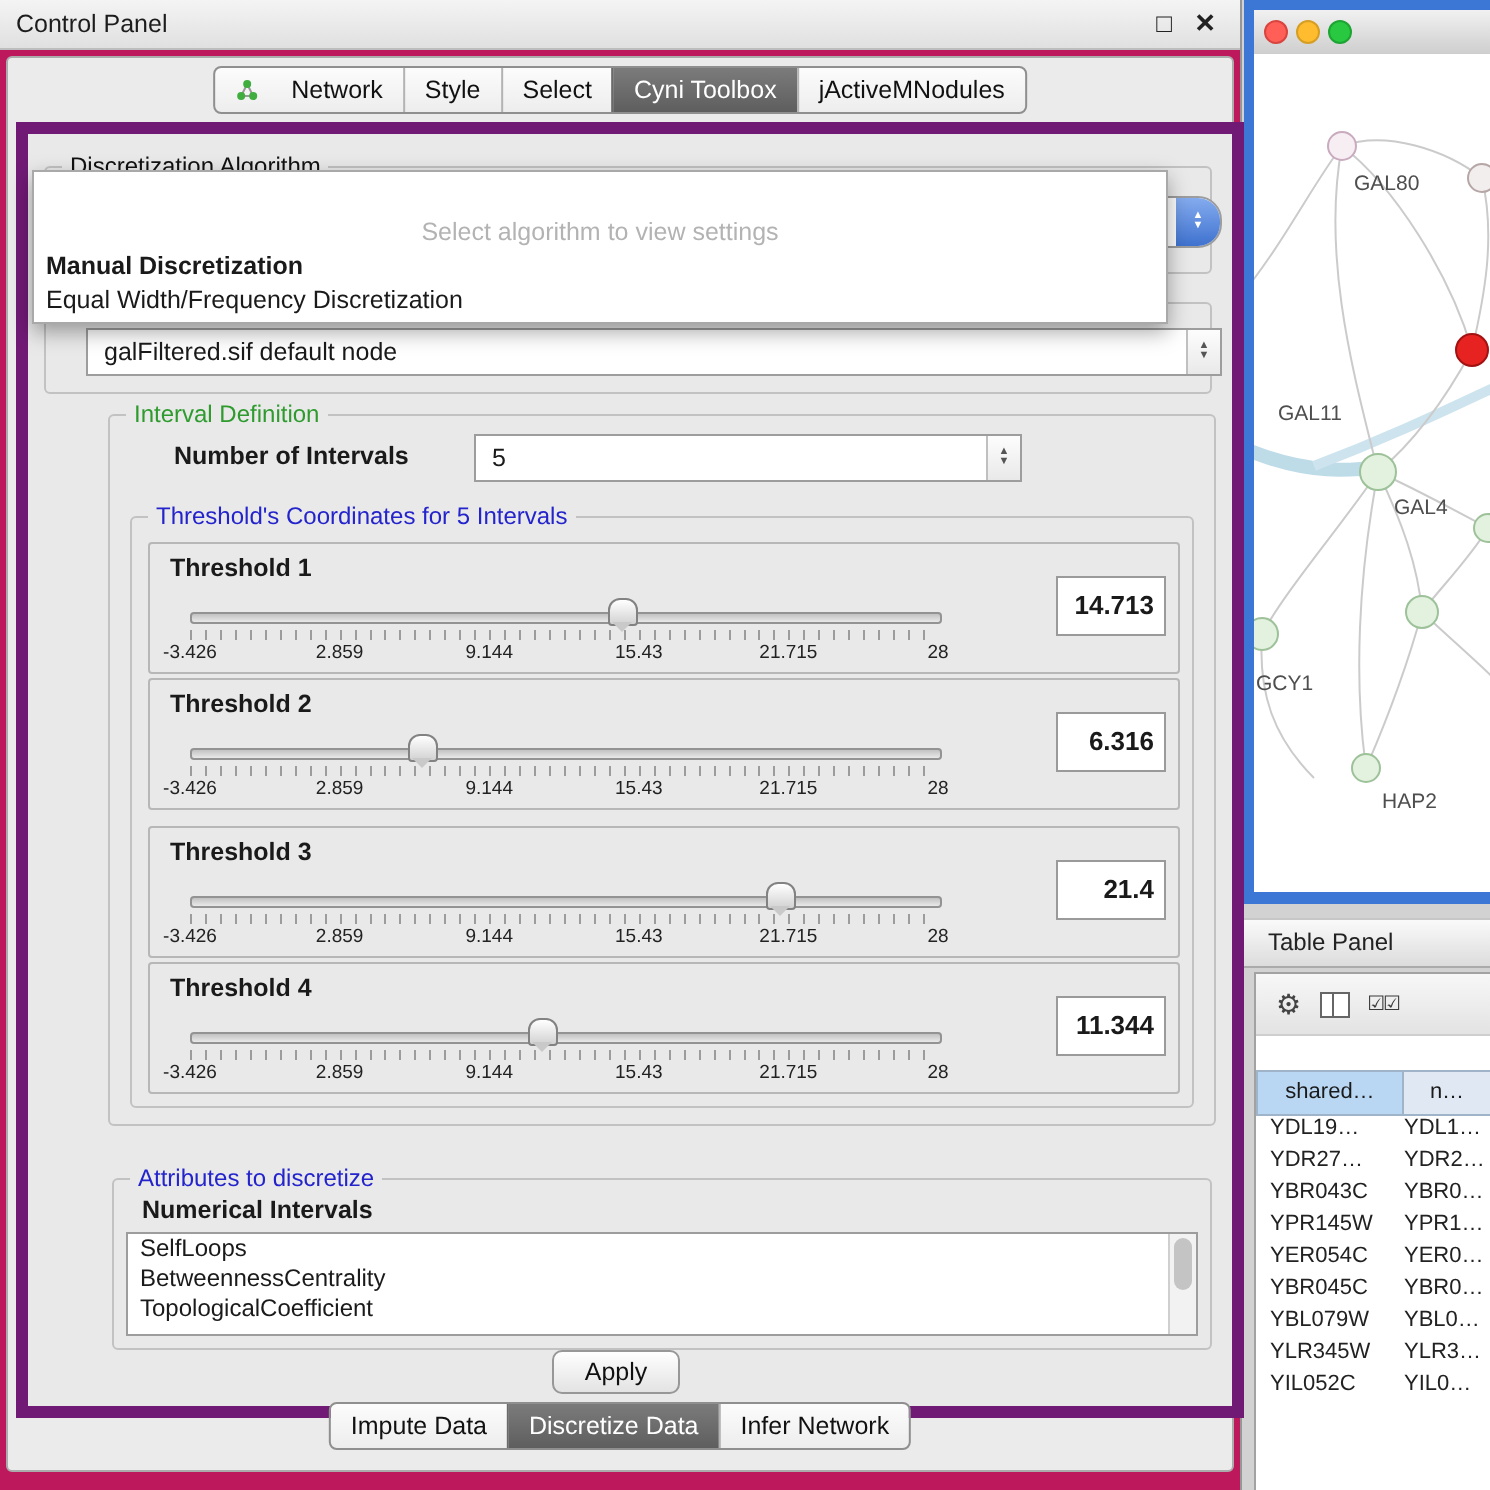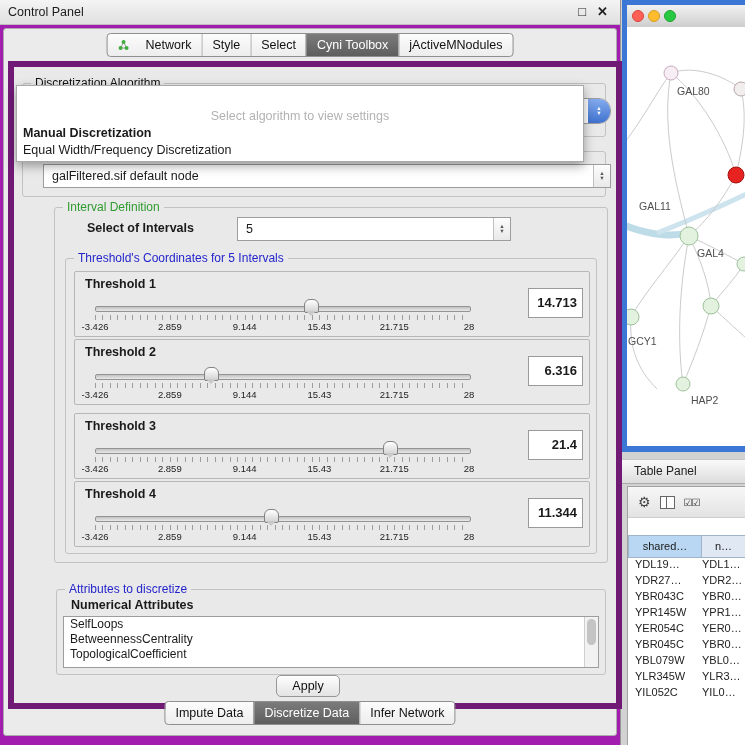--- a/index.html
+++ b/index.html
@@ -1,19 +1,19 @@
 <!DOCTYPE html>
 <html><head>
 <meta charset="utf-8">
 <style>
   html,body{margin:0;padding:0;background:#c9c9c9;}
   .root{position:relative;width:745px;height:745px;background:#d2d2d2;font-family:"Liberation Sans",sans-serif;font-size:12px;color:#1a1a1a;overflow:hidden;}
 
   
-  .cp{position:absolute;left:0;top:0;width:620px;height:745px;background:#a21caf;border-right:1px solid #969696;}
+  .cp{position:absolute;left:0;top:0;width:620px;height:745px;background:#be185d;border-right:1px solid #969696;}
   .cp-titlebar{position:absolute;left:0;top:0;right:0;height:24px;background:linear-gradient(#f4f4f4,#e0e0e0);border-bottom:1px solid #bdbdbd;}
   .cp-title{position:absolute;left:8px;top:0;line-height:24px;font-size:12.5px;color:#1c1c1c;}
   .win-btn{position:absolute;top:0;line-height:24px;font-size:13px;color:#222;}
   .float{right:34px;}
   .close{right:12px;font-weight:bold;}
   .cp-body{position:absolute;left:3px;top:28px;width:612px;height:706px;background:#ebebeb;border:1px solid #ababab;border-radius:3px;}
 
   
   .tabstrip{position:absolute;left:50%;transform:translateX(-50%);display:flex;height:22px;background:linear-gradient(#fcfcfc,#ededed);border:1px solid #8f8f8f;border-radius:4px;overflow:hidden;white-space:nowrap;}
   .top-strip{top:4px;}
@@ -172,21 +172,21 @@
             <span class="combo-text">galFiltered.sif default node</span>
             <span class="sq-cap">
               <span class="cap-arrow">▲</span>
               <span class="cap-arrow">▼</span>
             </span>
           </div>
         </div>
 
         <div class="group interval-group">
           <span class="group-title gt-green">Interval Definition</span>
-          <span class="noi-label">Select of Intervals</span>
+          <span class="noi-label">Number of Intervals</span>
           <div class="combo noi-combo">
             <span class="combo-text">5</span>
             <span class="sq-cap">
               <span class="cap-arrow">▲</span>
               <span class="cap-arrow">▼</span>
             </span>
           </div>
 
           <div class="group thr-group">
             <span class="group-title gt-blue">Threshold's Coordinates for 5 Intervals</span>
@@ -260,21 +260,21 @@
                     <span class="scale-label" style="left: 100%;">28</span>
                   </div>
               </div>
               <div class="value-box">11.344</div>
             </div>
           </div>
         </div>
 
         <div class="group attrs-group">
           <span class="group-title gt-blue">Attributes to discretize</span>
-          <span class="num-label">Numerical Attributes</span>
+          <span class="num-label">Numerical Intervals</span>
           <div class="listbox">
             <div class="list-item">SelfLoops</div>
               <div class="list-item">BetweennessCentrality</div>
               <div class="list-item">TopologicalCoefficient</div>
               <div class="list-scrollbar">
               <div class="list-thumb"></div>
             </div>
           </div>
         </div>
 

